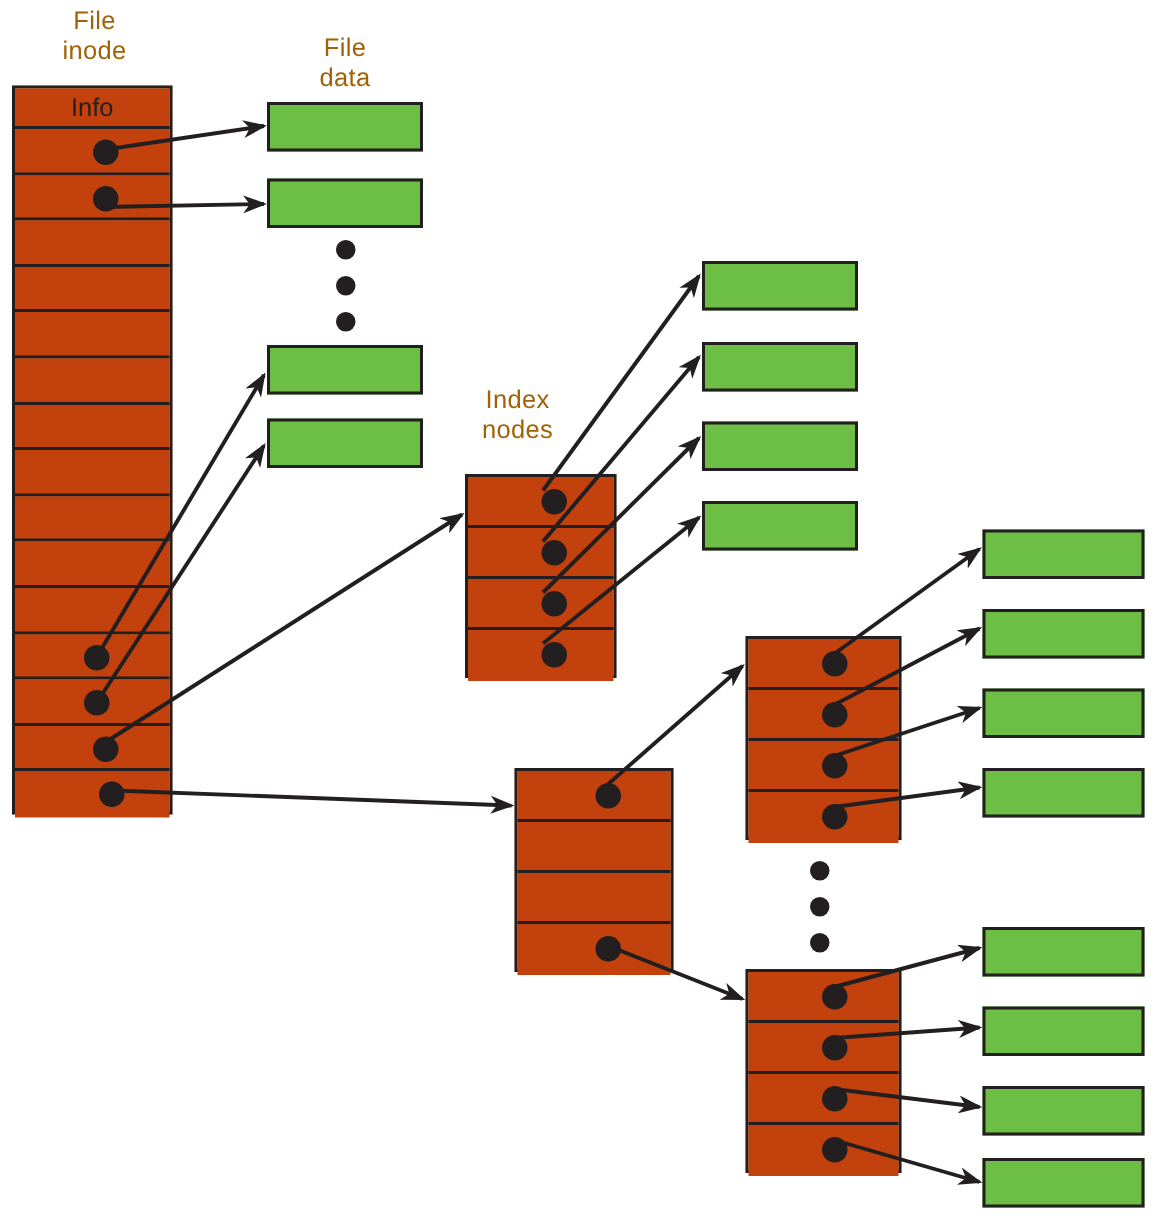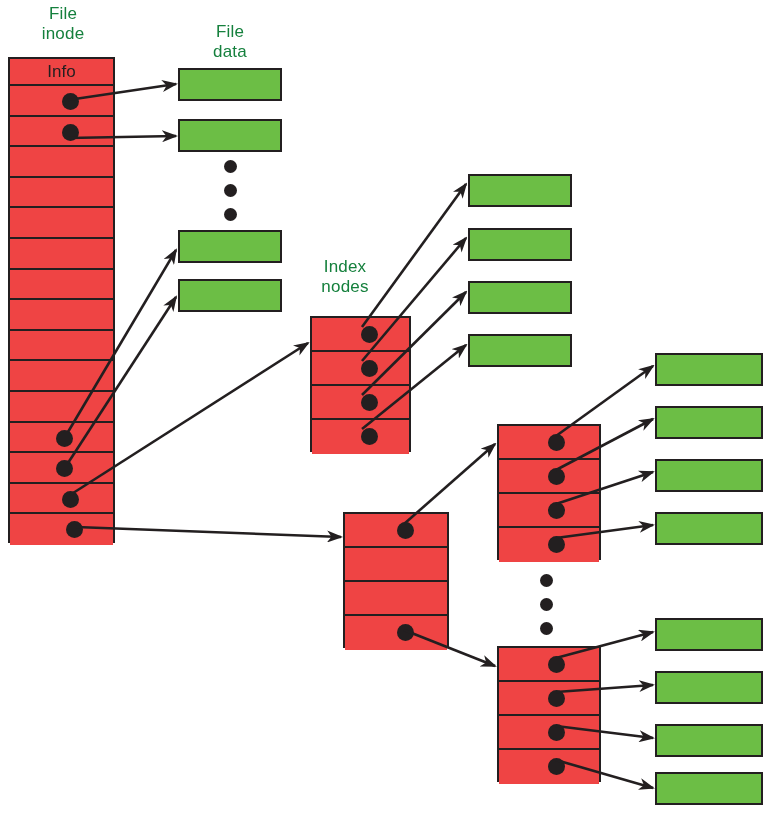--- a/index.html
+++ b/index.html
@@ -9,39 +9,39 @@
     overflow:hidden;
   }
   #stage{position:relative;width:770px;height:814px;background:#fff;}
   svg#wires{position:absolute;left:0;top:0;width:770px;height:814px;overflow:visible;}
 
   .label{
     position:absolute;
     text-align:center;
     font-size:17px;
     line-height:20px;
-    color:#15803d;
+    color:#a16207;
     white-space:pre-line;
     letter-spacing:0.2px;
   }
 
   .block{
     position:absolute;
     box-sizing:border-box;
     border:2.2px solid #231f20;
   }
   .inode{background:#f9bc82;}
   .info-cell{
     background:#9dc6e8;
     display:flex;align-items:center;justify-content:center;
     font-size:17px;color:#231f20;
   }
   .cell{
     box-sizing:border-box;
-    background:#ef4444;
+    background:#c2410c;
     border-bottom:2.2px solid #231f20;
     position:relative;
   }
   .cell:last-child{border-bottom:none;}
   .data-blk{background:#6cbe45;}
 
   .dot{
     position:absolute;
     background:#231f20;
     border-radius:50%;

